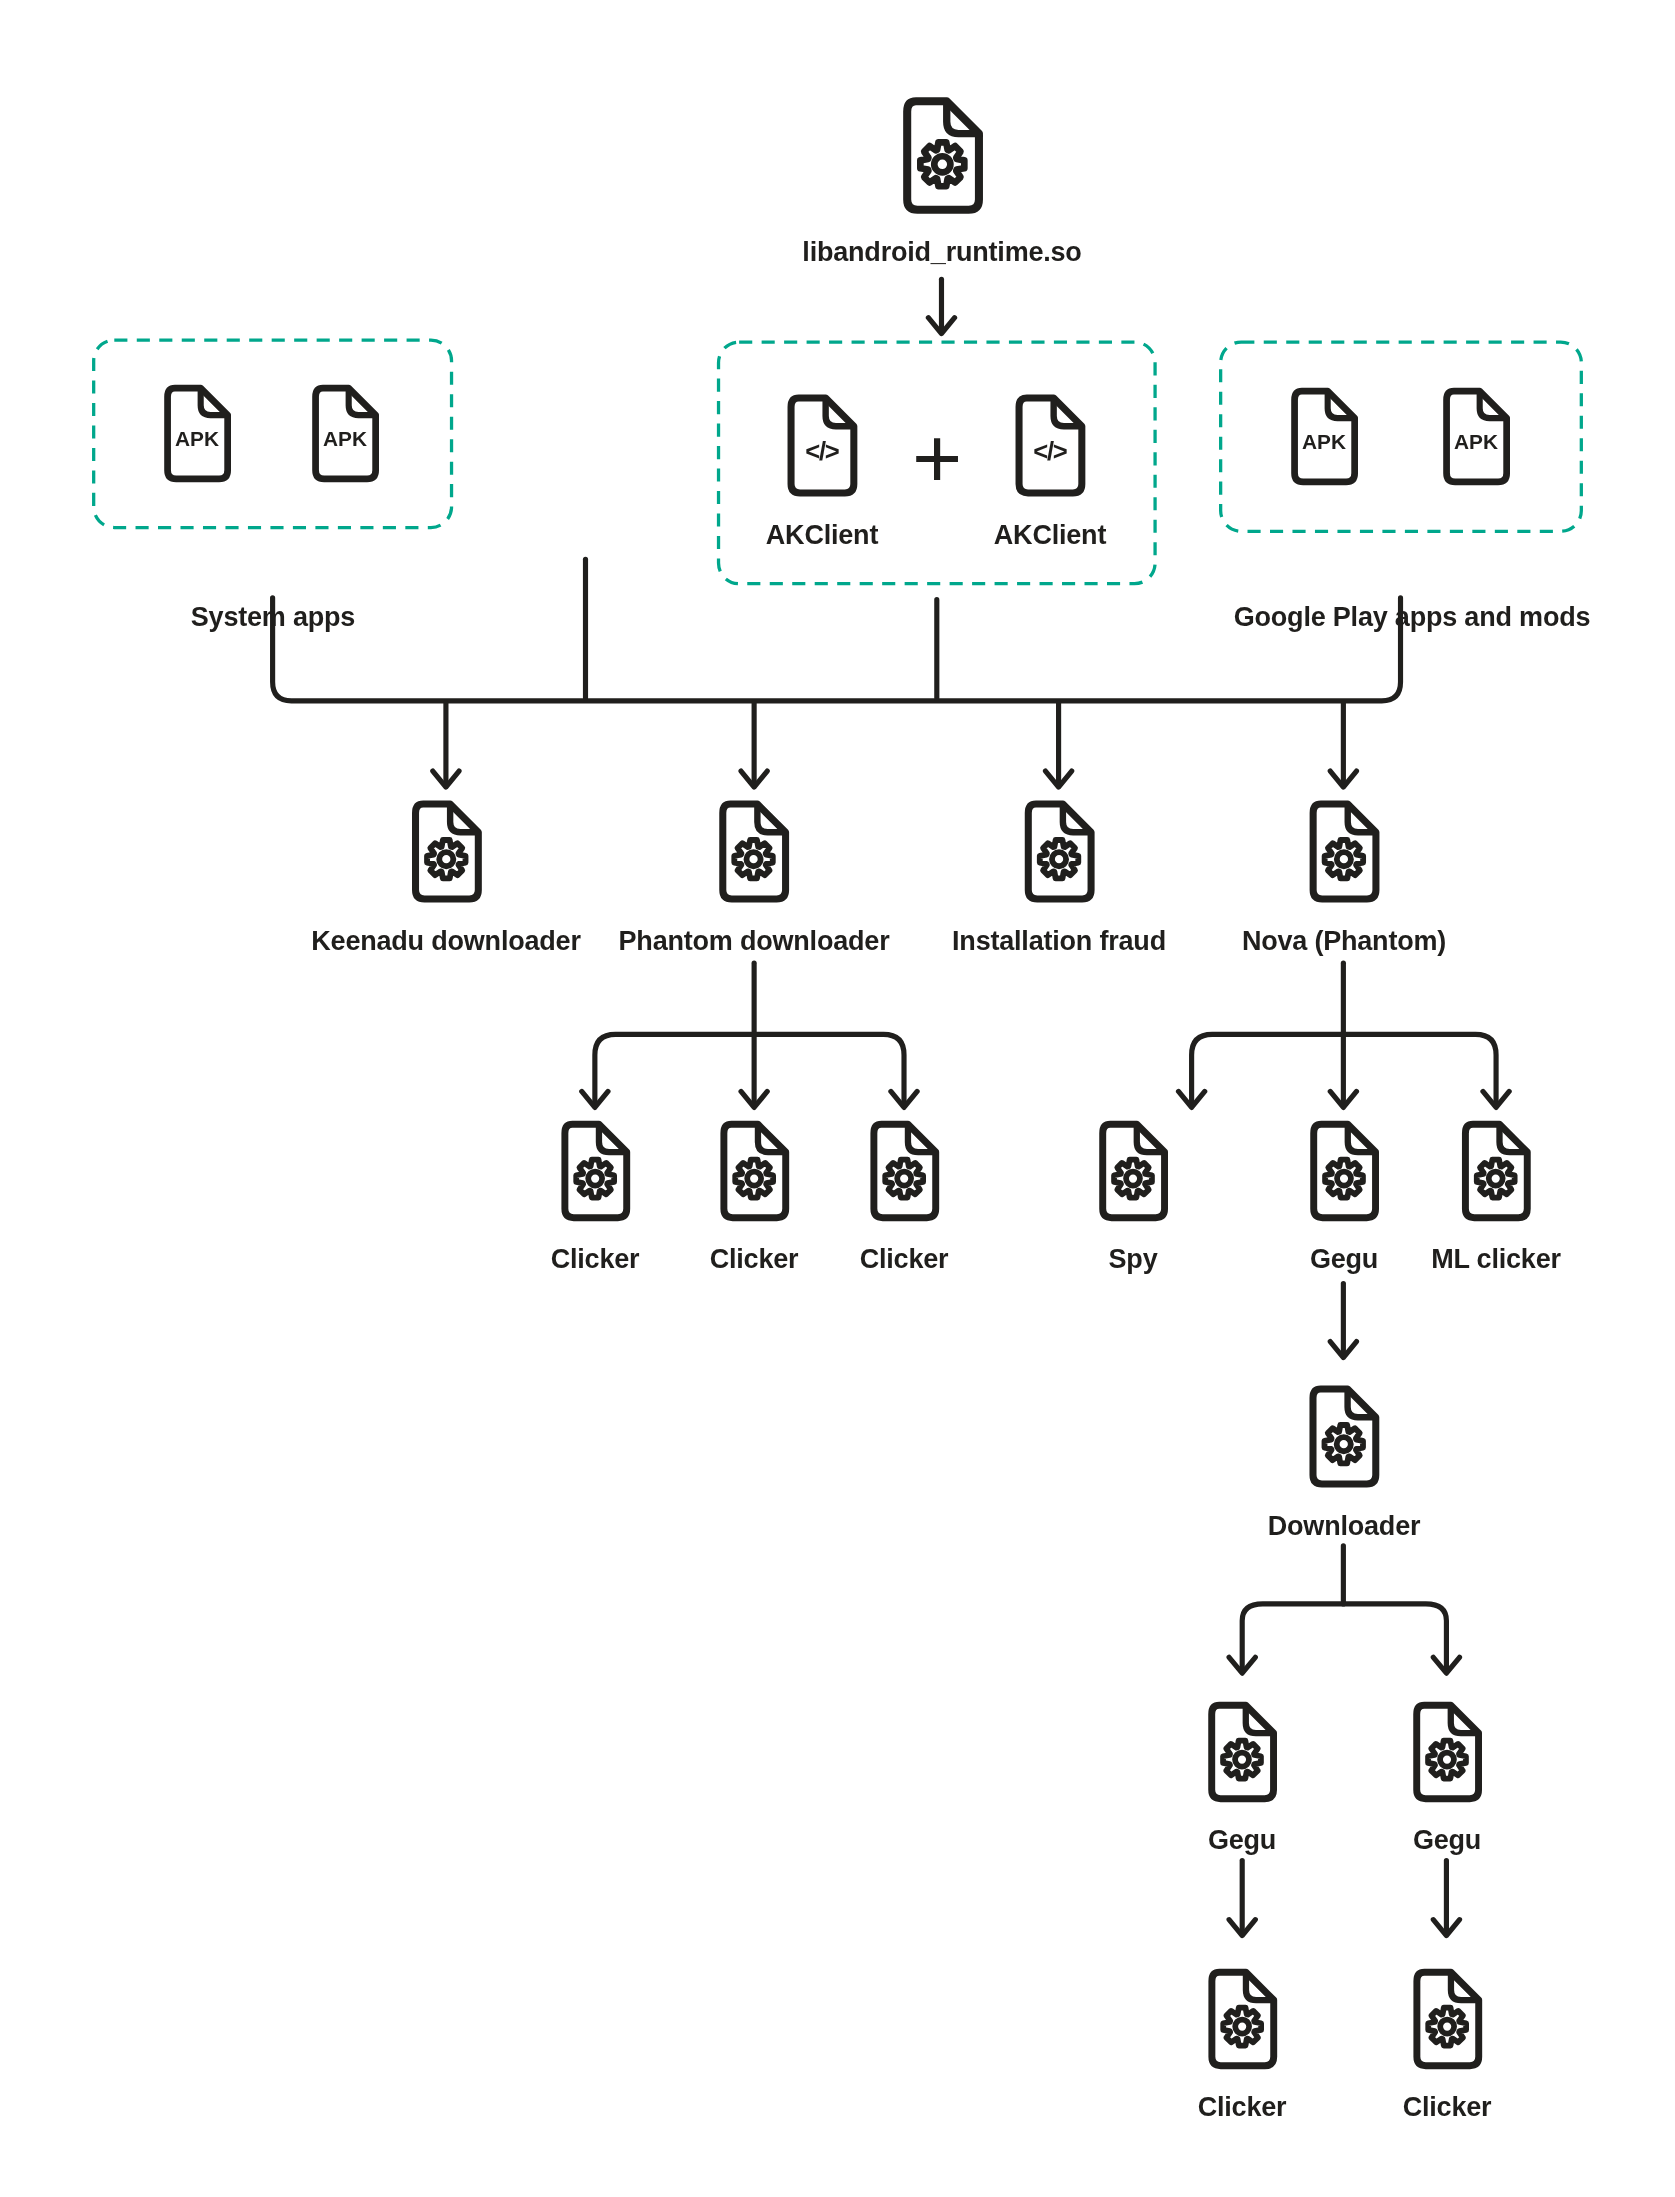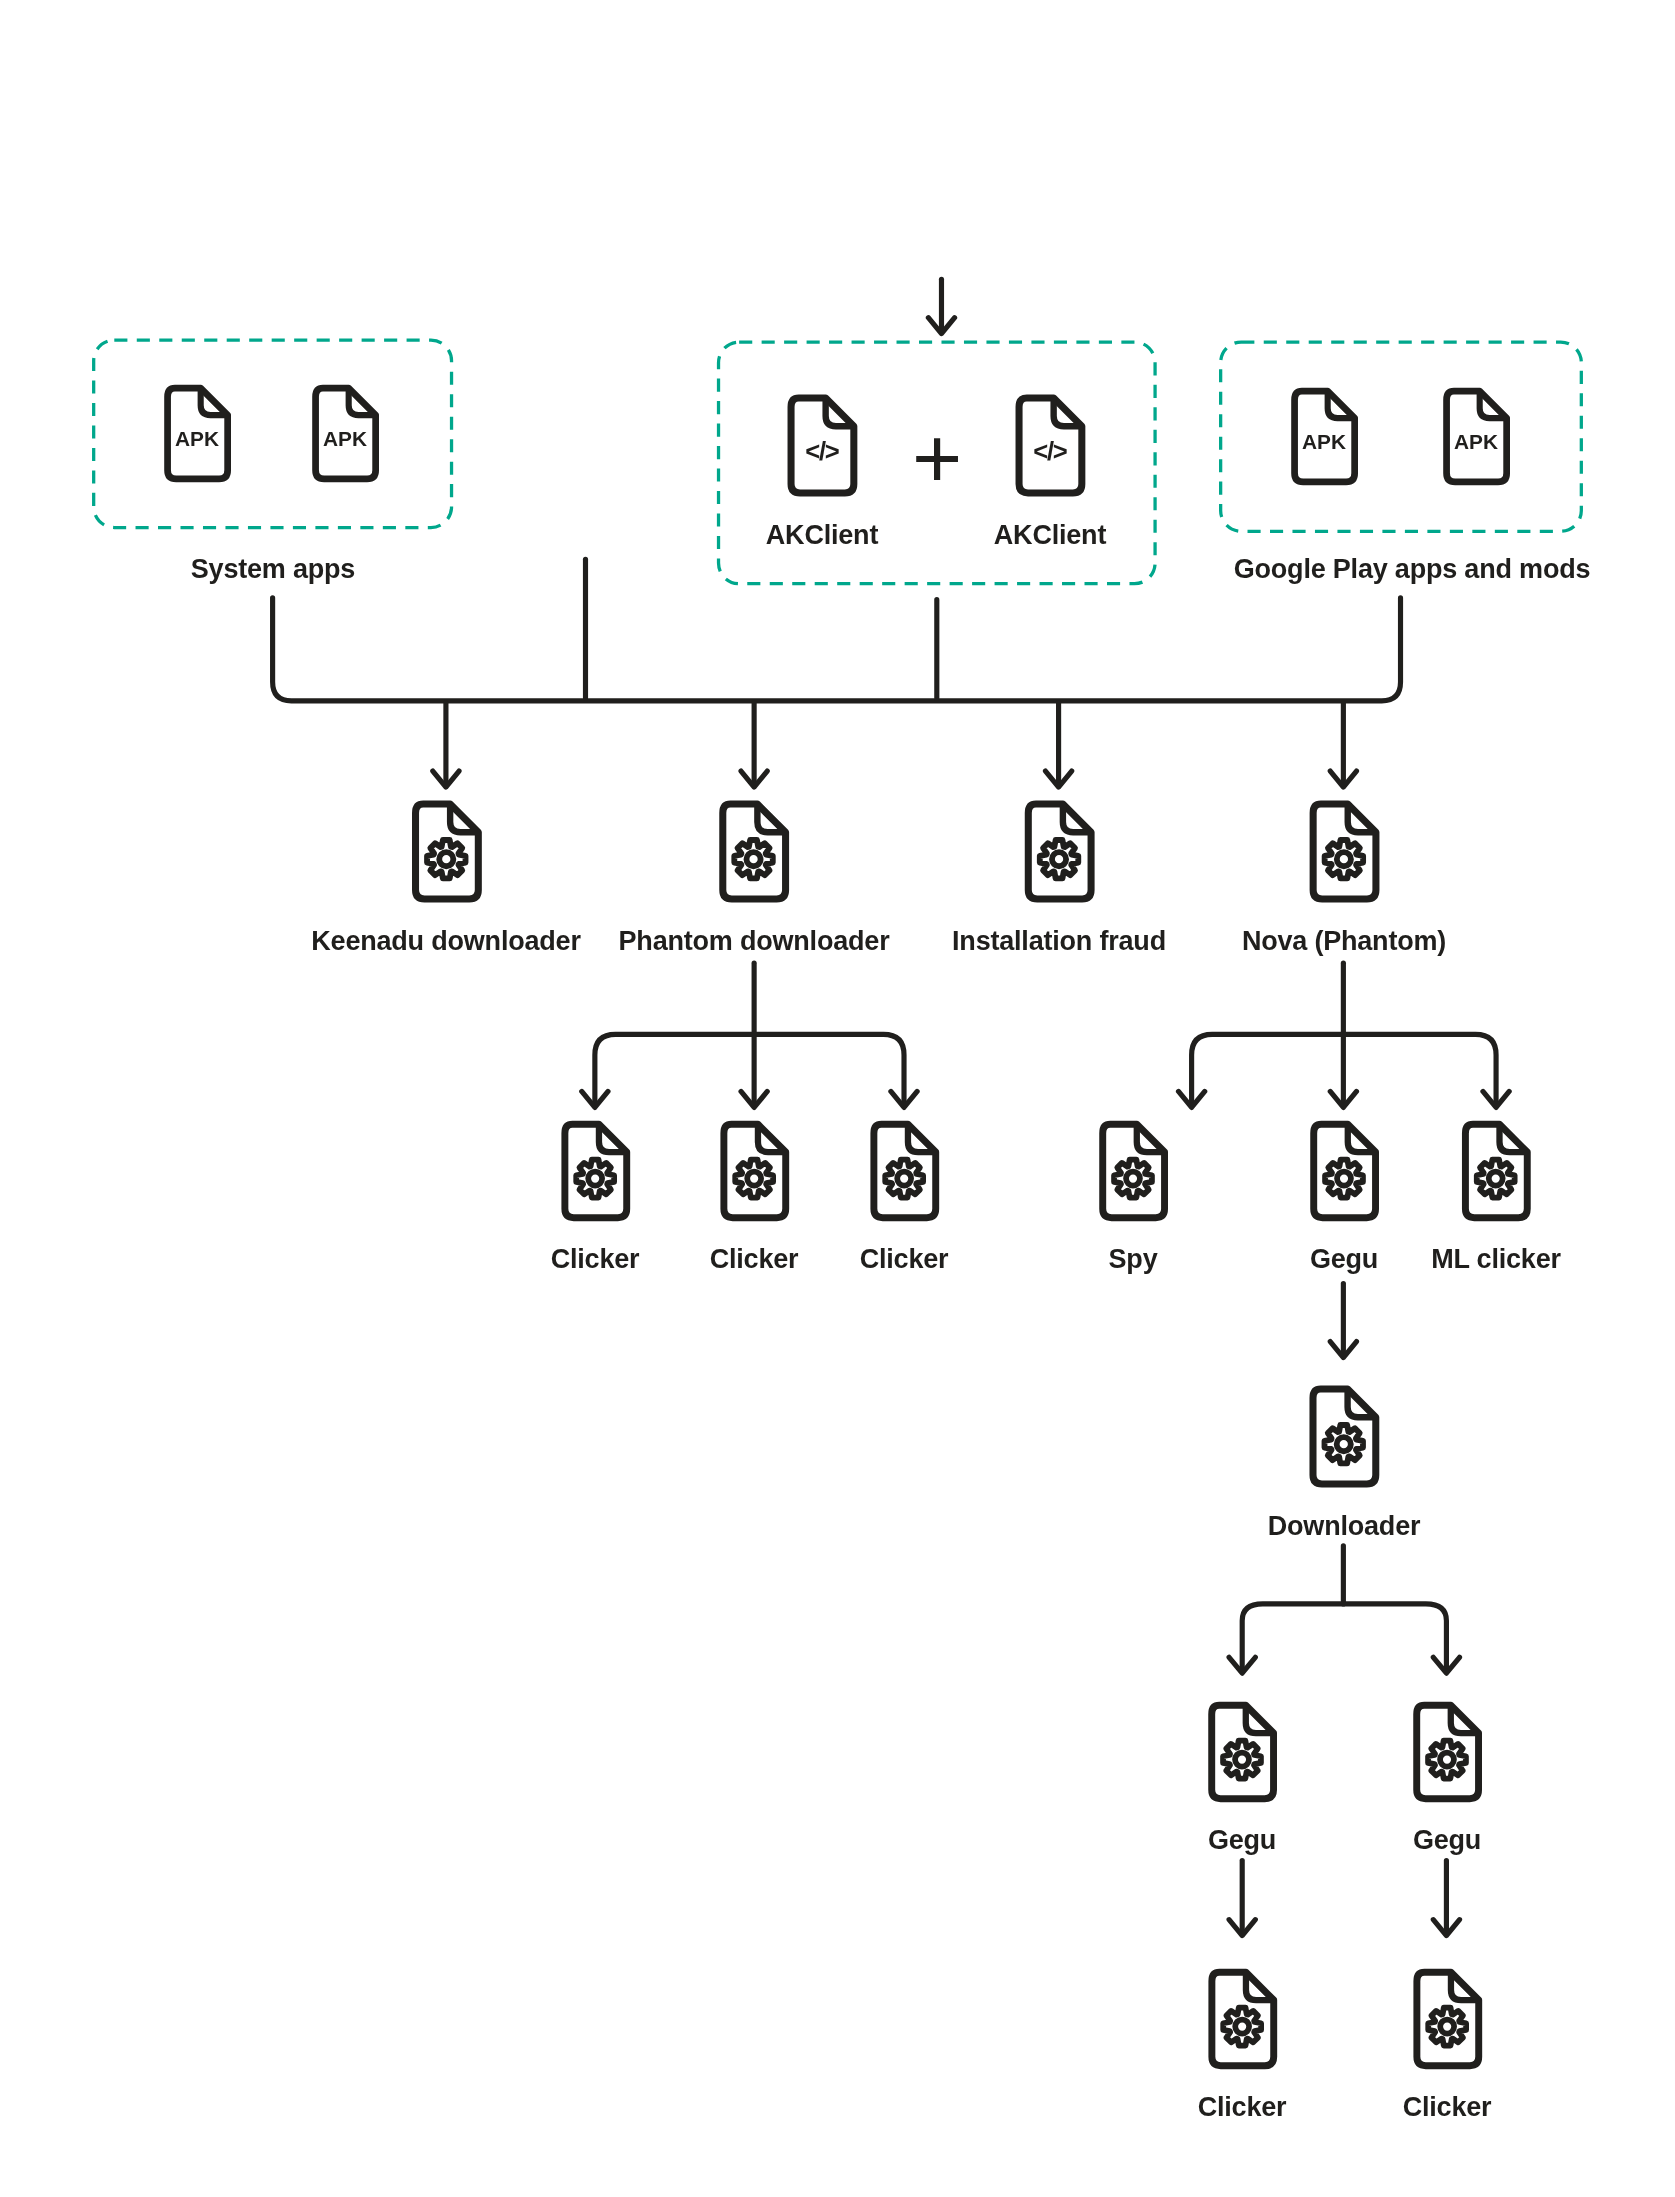--- a/index.html
+++ b/index.html
@@ -21,21 +21,21 @@
   }
   .icon{display:block;color:#201f1d;}
   .node-label{
     margin-top:19px;
     font-size:27px;line-height:32px;font-weight:600;
     letter-spacing:-0.2px;white-space:nowrap;text-align:center;
   }
   .group-label{
     position:absolute;transform:translateX(-50%);
     font-size:27px;line-height:32px;font-weight:600;
-    letter-spacing:-0.2px;white-space:nowrap;text-align:center;
+    letter-spacing:-0.2px;white-space:nowrap;text-align:center;margin-top:48px;
   }
   .plus{
     position:absolute;transform:translate(-50%,-50%);
     font-size:86px;font-weight:400;line-height:86px;
   }
   .badge-sm{font-family:"Liberation Sans","DejaVu Sans",sans-serif;font-size:17px;font-weight:700;fill:currentColor;}
   .badge-code{font-family:"Liberation Sans","DejaVu Sans",sans-serif;font-size:20px;font-weight:700;fill:currentColor;letter-spacing:-1px;}
 </style>
 </head>
 <body>
@@ -95,20 +95,27 @@
     <path class="ln" d="M1326,1782 V1730 Q1326,1712 1348,1712 H1522 Q1544,1712 1544,1730 V1782"></path>
     <path class="ln" d="M1312,1769 L1326,1786 L1340,1769"></path>
     <path class="ln" d="M1530,1769 L1544,1786 L1558,1769"></path>
 
     <path class="ln" d="M1326,1986 V2062"></path>
     <path class="ln" d="M1312,2049 L1326,2066 L1340,2049"></path>
     <path class="ln" d="M1544,1986 V2062"></path>
     <path class="ln" d="M1530,2049 L1544,2066 L1558,2049"></path>
   </svg>
 
+  <div class="node" style="left:942px;top:94px">
+    <svg class="icon" width="94" height="123" viewBox="0 0 64 84">
+        <use href="#doc"></use>
+        <use href="#gear"></use>
+      </svg>
+    <div class="node-label">libandroid_runtime.so</div>
+  </div>
 
   <div class="node" style="left:197px;top:382px">
     <svg class="icon" width="79" height="103" viewBox="0 0 64 84">
         <use href="#doc"></use>
         <text class="badge-sm" x="32" y="52" text-anchor="middle">APK</text>
       </svg>
   </div>
   <div class="node" style="left:345px;top:382px">
     <svg class="icon" width="79" height="103" viewBox="0 0 64 84">
         <use href="#doc"></use>

